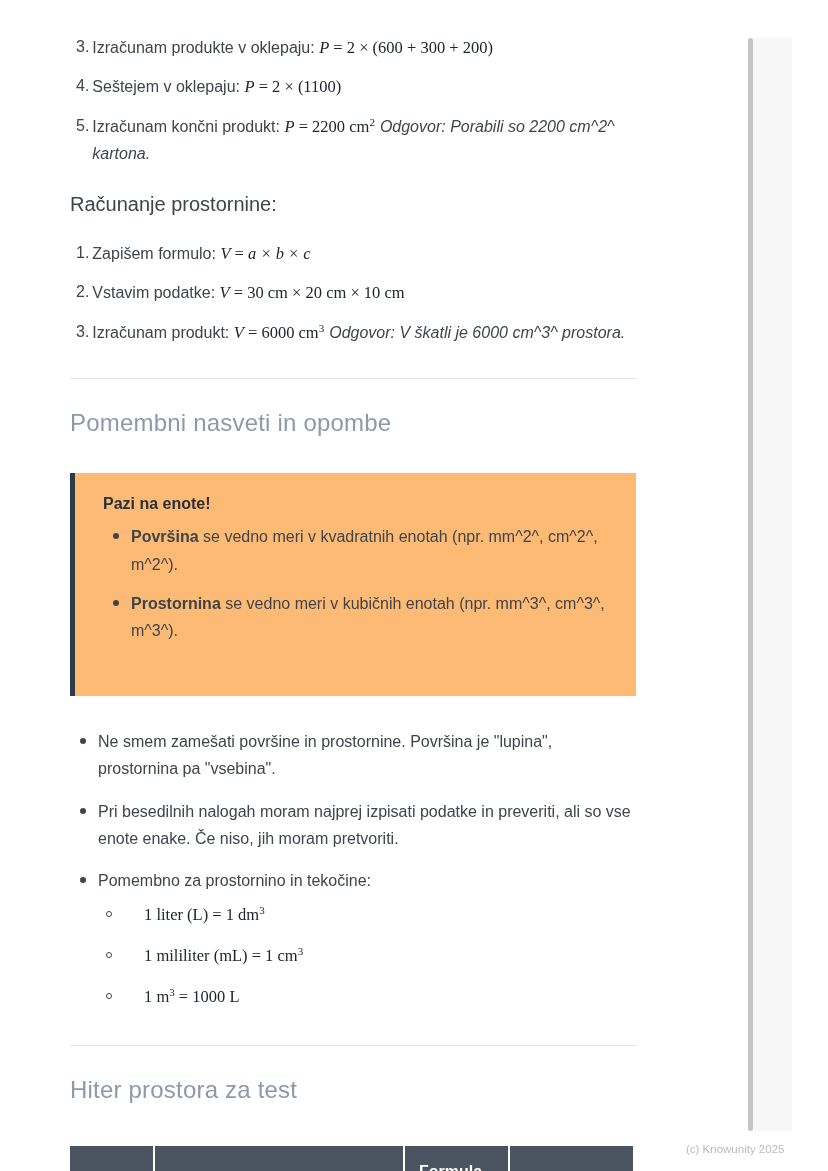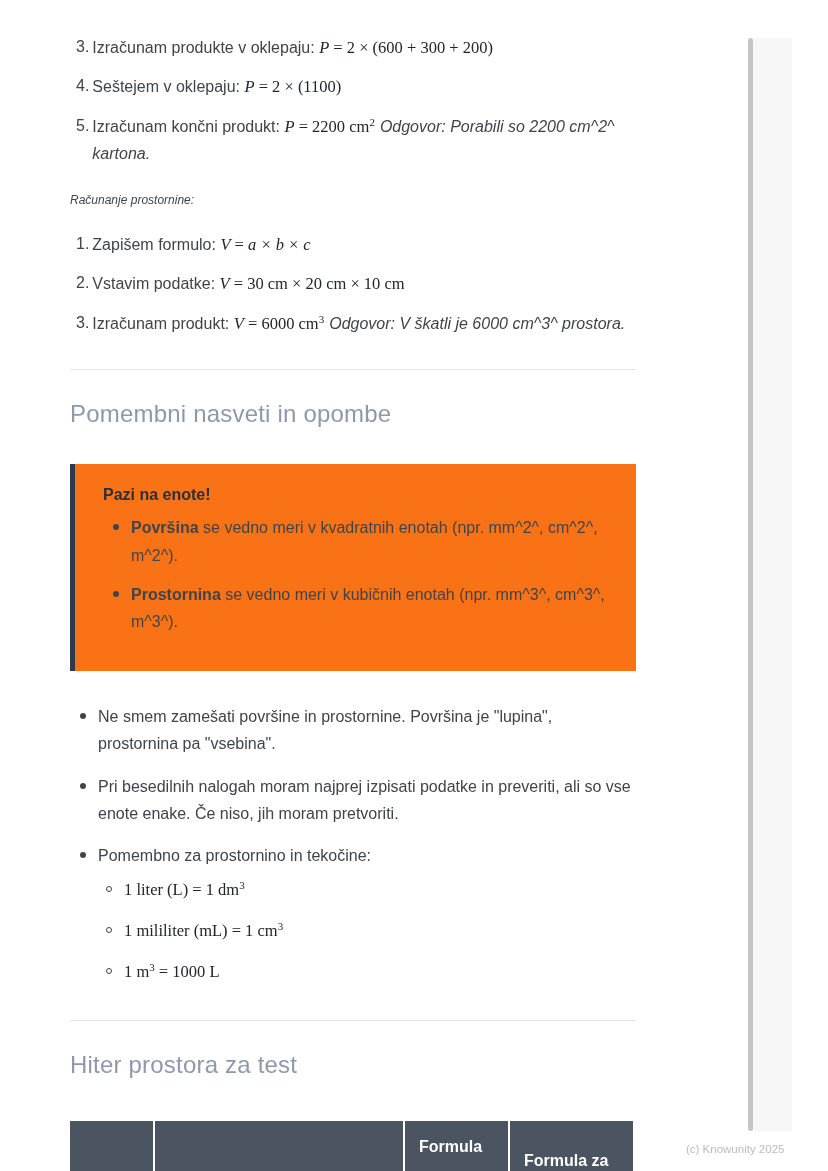--- a/index.html
+++ b/index.html
@@ -18,51 +18,51 @@
     width: 566px;
   }
   
   .li { display: flex; margin-bottom: 12px; font-size: 16px; line-height: 1.65; }
   .li .num { min-width: 15px; padding-left: 6px; margin-right: 3px; }
   .li-body { flex: 1; }
   .m { font-family: "Liberation Serif", serif; color: #20262e; font-size: 16.5px; }
   .mi { font-style: italic; }
   sup.m { font-size: 11px; }
   .ans { font-style: italic; margin-left: 5px; }
-  .subheading { font-style: italic; font-size: 12px; margin: 26px 0 24px 0; }
+  .subheading { font-size: 20px; margin: 26px 0 24px 0; }
   .divider { border: none; border-top: 1px solid #e4e4e4; margin: 32px 0 0 0; }
   h2.section {
     font-size: 24px;
     font-weight: normal;
     color: #8d99aa;
     margin: 30px 0 0 0;
     letter-spacing: 0.2px;
   }
   
   .callout {
     margin-top: 36px;
-    background: #f97316;
+    background: #fdba74;
     border-left: 5px solid #2c3a4d;
-    padding: 22px 26px 24px 28px;
+    padding: 22px 26px 40px 28px;
   }
   .callout-title { font-weight: bold; font-size: 16px; color: #2b3038; margin-bottom: 10px; }
   .callout .li { line-height: 1.7; }
   .bullet-dot {
     width: 6px; height: 6px; border-radius: 50%;
     background: #3f444b; margin: 10px 12px 0 10px; flex: none;
   }
   .bullet-circle {
     width: 6px; height: 6px; border-radius: 50%;
     border: 1.5px solid #3f444b; margin: 10px 12px 0 10px; flex: none;
   }
   .bold-lead { font-weight: bold; }
   .notes { margin-top: 32px; }
   .notes .li { margin-bottom: 15px; line-height: 1.7; }
   .sublist { margin: 4px 0 0 26px; }
-  .sublist .li { margin-bottom: 8px; line-height: 2.0; }
+  .sublist .li { margin-bottom: 8px; line-height: 2.0; gap: 20px; }
   .sublist .bullet-circle { margin-top: 13px; }
   
   .tbl { margin-top: 42px; width: 566px; }
   .tbl-head {
     display: grid;
     grid-template-columns: 83px 248px 103px 123px;
     gap: 2px;
     background: #ffffff;
   }
   .tbl-head .cell {

